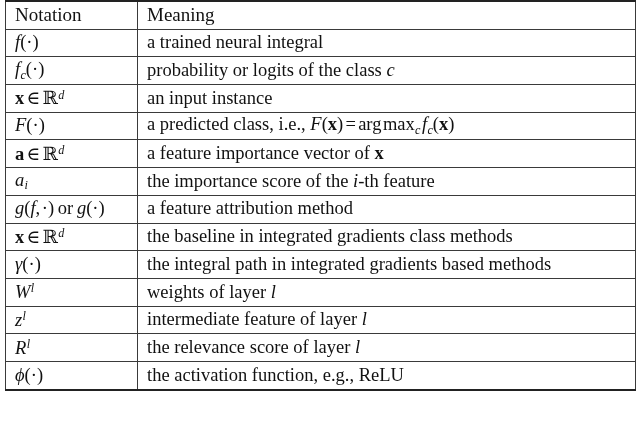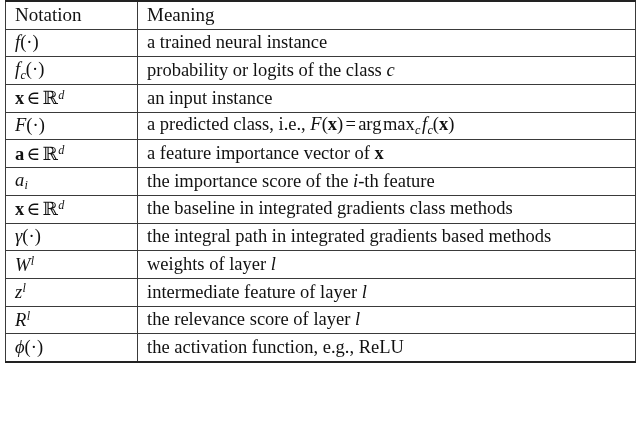--- a/index.html
+++ b/index.html
@@ -104,21 +104,21 @@
     <thead>
       <tr class="header-row">
         <th>Notation</th>
         <th>Meaning</th>
       </tr>
     </thead>
     <tbody>
 
       <tr>
         <td><span class="mi">f</span><span class="mup">(</span><span class="dotop">·</span><span class="mup">)</span></td>
-        <td>a trained neural instance</td>
+        <td>a trained neural integral</td>
       </tr>
 
       <tr>
         <td><span class="mi">f</span><span class="sub">c</span><span class="mup">(</span><span class="dotop">·</span><span class="mup">)</span></td>
         <td>probability or logits of the class <span class="mi">c</span></td>
       </tr>
 
       <tr>
         <td><span class="mb">x</span><span class="op">∈</span><span class="bb">ℝ</span><span class="sup">d</span></td>
         <td>an input instance</td>
@@ -133,20 +133,24 @@
       <tr>
         <td><span class="mb">a</span><span class="op">∈</span><span class="bb">ℝ</span><span class="sup">d</span></td>
         <td>a feature importance vector of <span class="mb">x</span></td>
       </tr>
 
       <tr>
         <td><span class="mi">a</span><span class="sub">i</span></td>
         <td>the importance score of the <span class="mi">i</span>-th feature</td>
       </tr>
 
+      <tr>
+        <td><span class="mi">g</span><span class="mup">(</span><span class="mi">f</span><span class="mup">, </span><span class="dotop">·</span><span class="mup">)</span> <span class="mup">or</span> <span class="mi">g</span><span class="mup">(</span><span class="dotop">·</span><span class="mup">)</span></td>
+        <td>a feature attribution method</td>
+      </tr>
 
       <tr>
         <td><span class="hatwrap"><span class="hatmark">̂</span>x</span><span class="op">∈</span><span class="bb">ℝ</span><span class="sup">d</span></td>
         <td>the baseline in integrated gradients class methods</td>
       </tr>
 
       <tr>
         <td><span class="mi">γ</span><span class="mup">(</span><span class="dotop">·</span><span class="mup">)</span></td>
         <td>the integral path in integrated gradients based methods</td>
       </tr>

